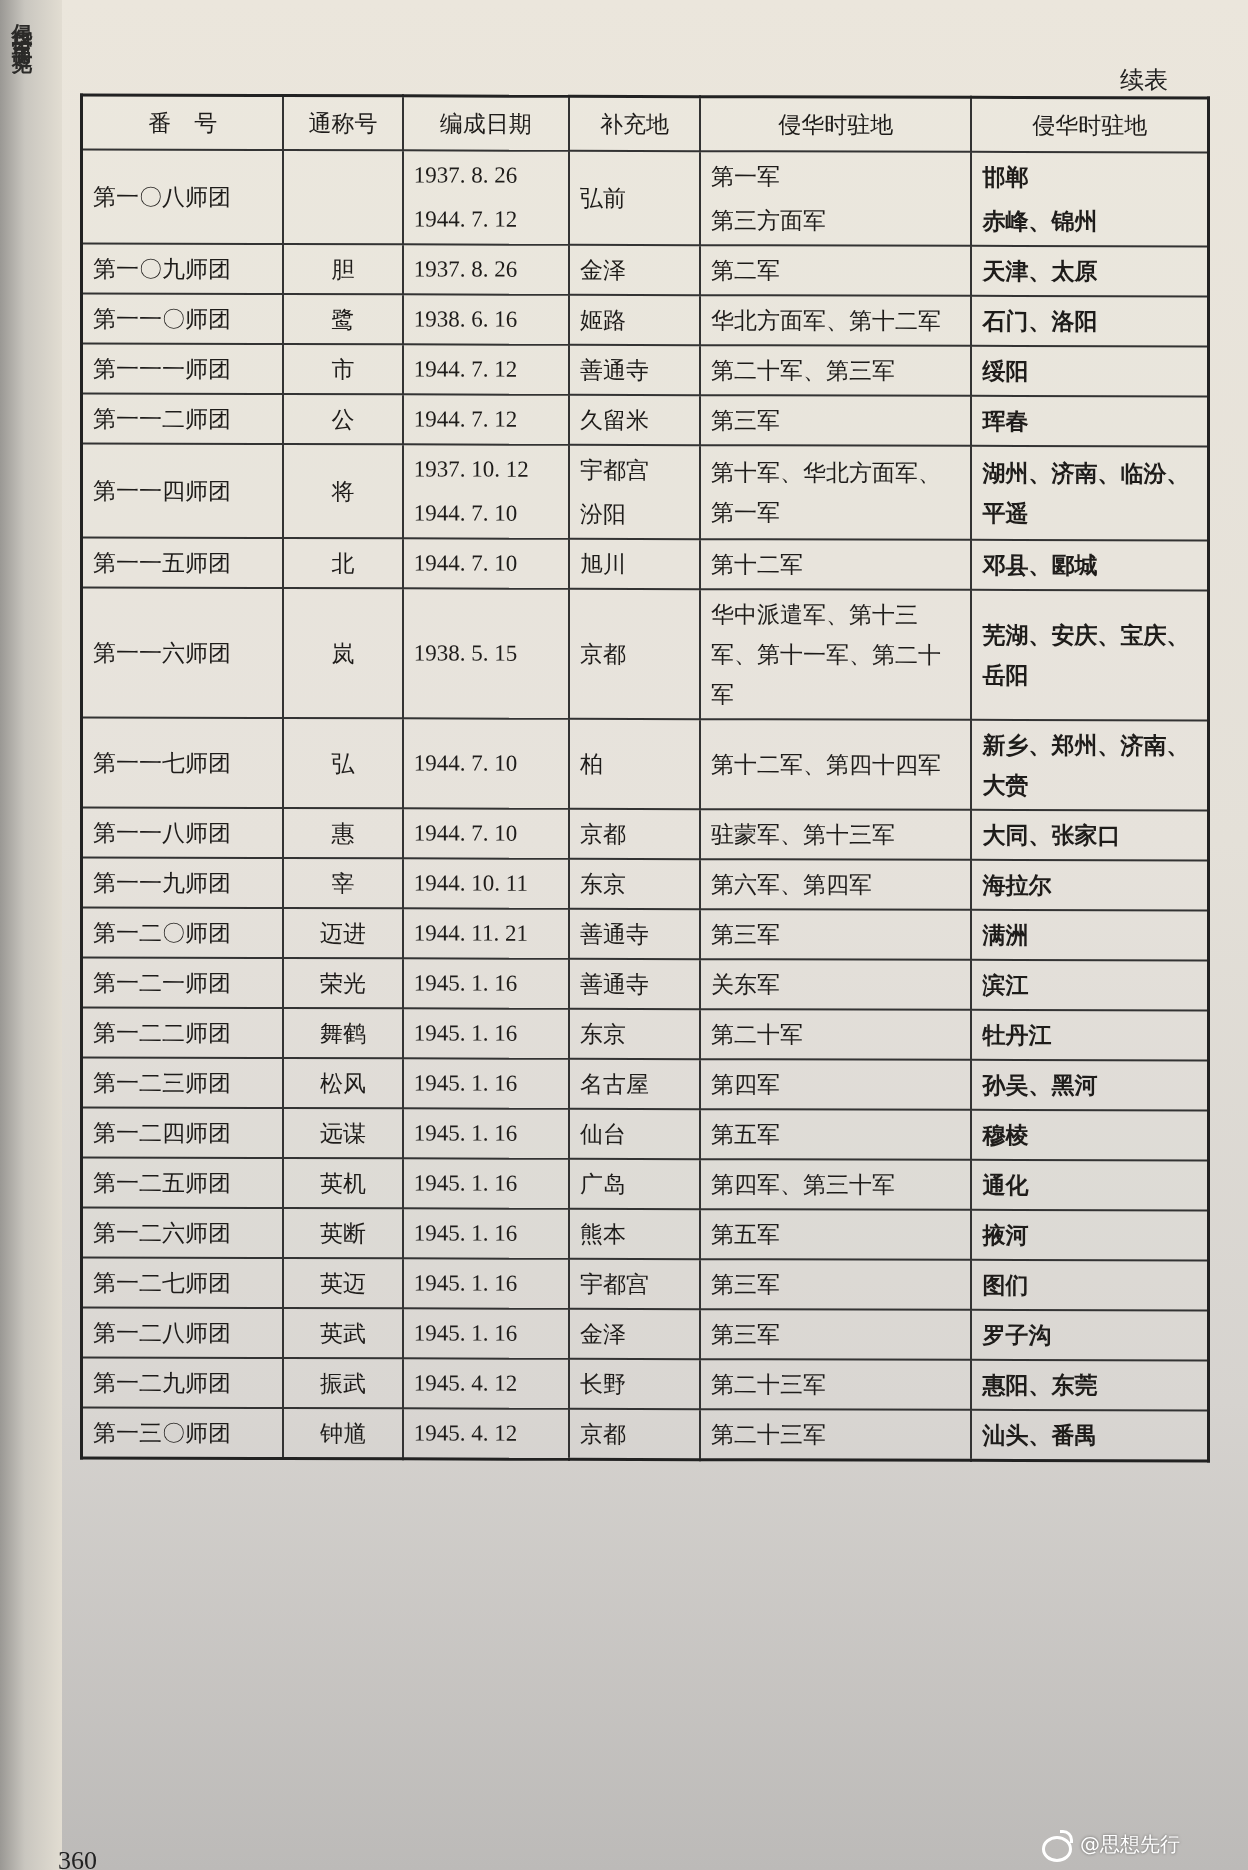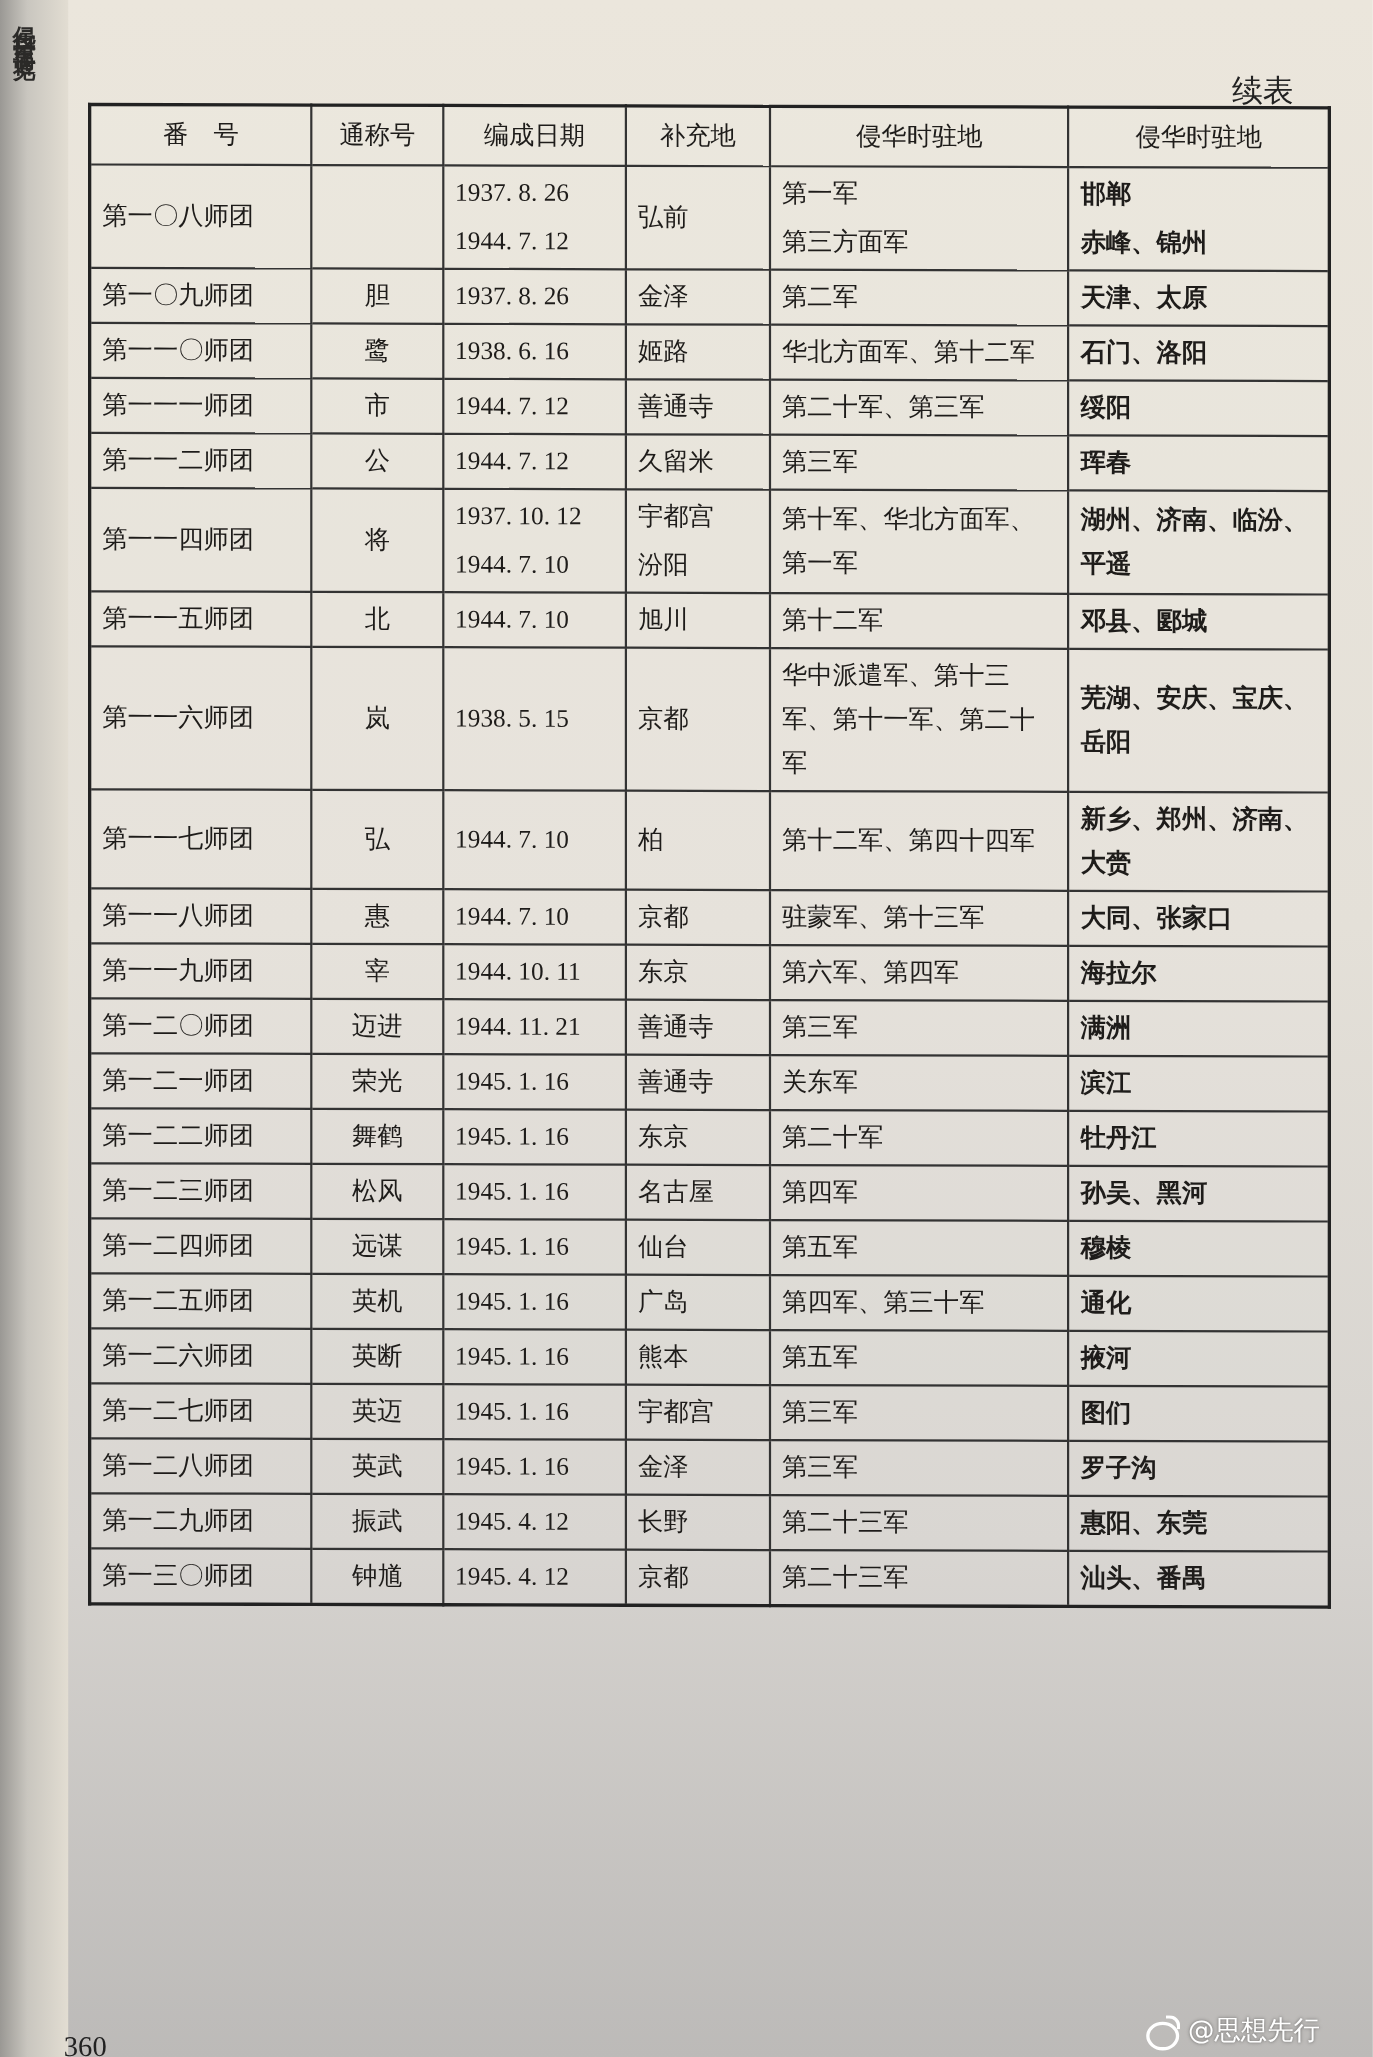--- a/index.html
+++ b/index.html
@@ -14,21 +14,21 @@
     position: absolute; left: 0; top: 0; width: 62px; height: 1870px;
     background: linear-gradient(90deg, #9a9894 0%, #c9c6bf 40%, #e2ddd2 100%);
   }
   .spine-title {
     position: absolute; left: 8px; top: 6px; width: 32px;
     font-size: 21px; line-height: 36px; font-weight: bold; color: #2b2a28;
     writing-mode: vertical-rl; letter-spacing: 6px;
   }
   .cont-label {
     position: absolute; left: 1120px; top: 64px;
-    font-size: 28px; color: #222;
+    font-size: 24px; color: #222;
   }
   table.main {
     position: absolute; left: 80px; top: 95px;
     width: 1130px;
     border-collapse: collapse;
     border: 3px solid #222;
     transform: skewY(0.15deg);
     background: rgba(255,255,255,0.08);
   }
   table.main th, table.main td {
@@ -45,21 +45,21 @@
   td.c-depot { width: 90px; }
   td.c-parent { width: 210px; text-align: left; }
   td.c-station { width: 180px; text-align: left; font-weight: bold; }
   .stack { display: flex; flex-direction: column; gap: 4px; }
   .page-number {
     position: absolute; left: 58px; top: 1846px;
     font-size: 26px; color: #222; font-family: "Liberation Serif", serif;
   }
   .watermark {
     position: absolute; left: 1040px; top: 1830px;
-    font-size: 24px; color: #fff; font-family: "DejaVu Sans", sans-serif;
+    font-size: 20px; color: #fff; font-family: "DejaVu Sans", sans-serif;
     text-shadow: 0 0 3px rgba(0,0,0,0.5);
     display: flex; align-items: center; gap: 6px;
   }
   .weibo-icon {
     width: 34px; height: 28px; position: relative; display: inline-block;
   }
   .weibo-icon::before {
     content: ""; position: absolute; left: 2px; top: 6px; width: 24px; height: 20px;
     border: 3px solid #fff; border-radius: 50%;
   }

